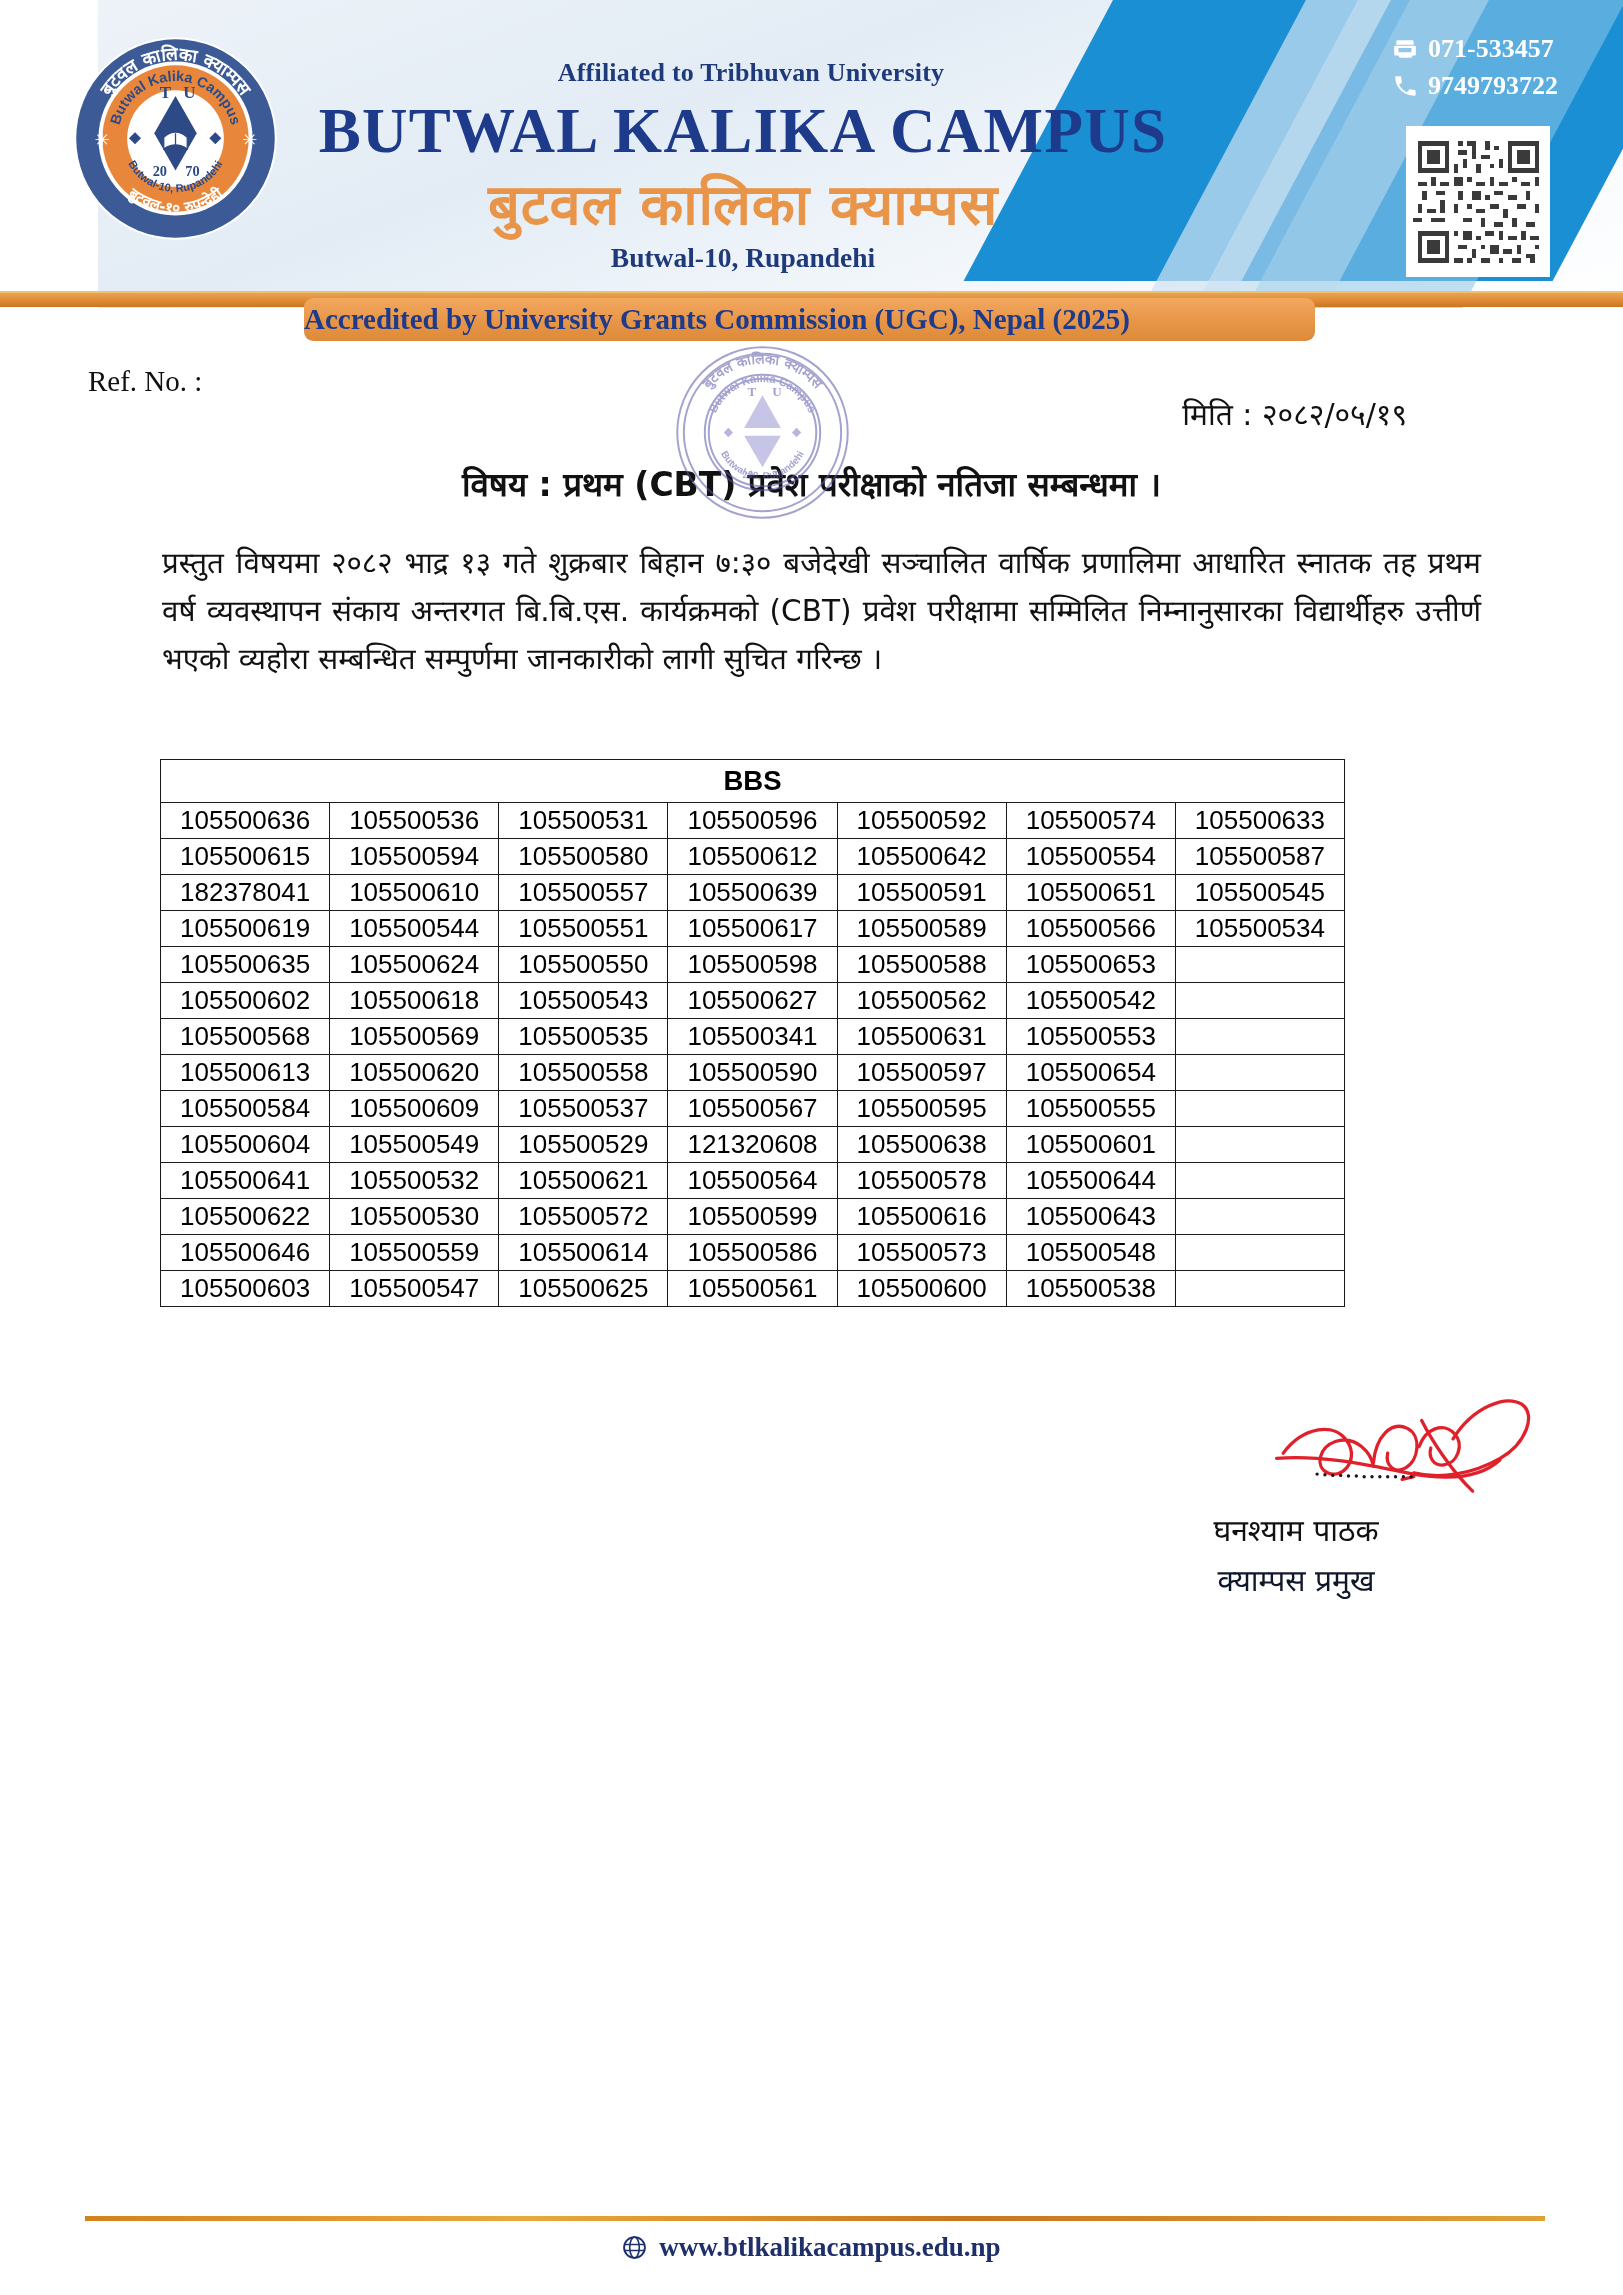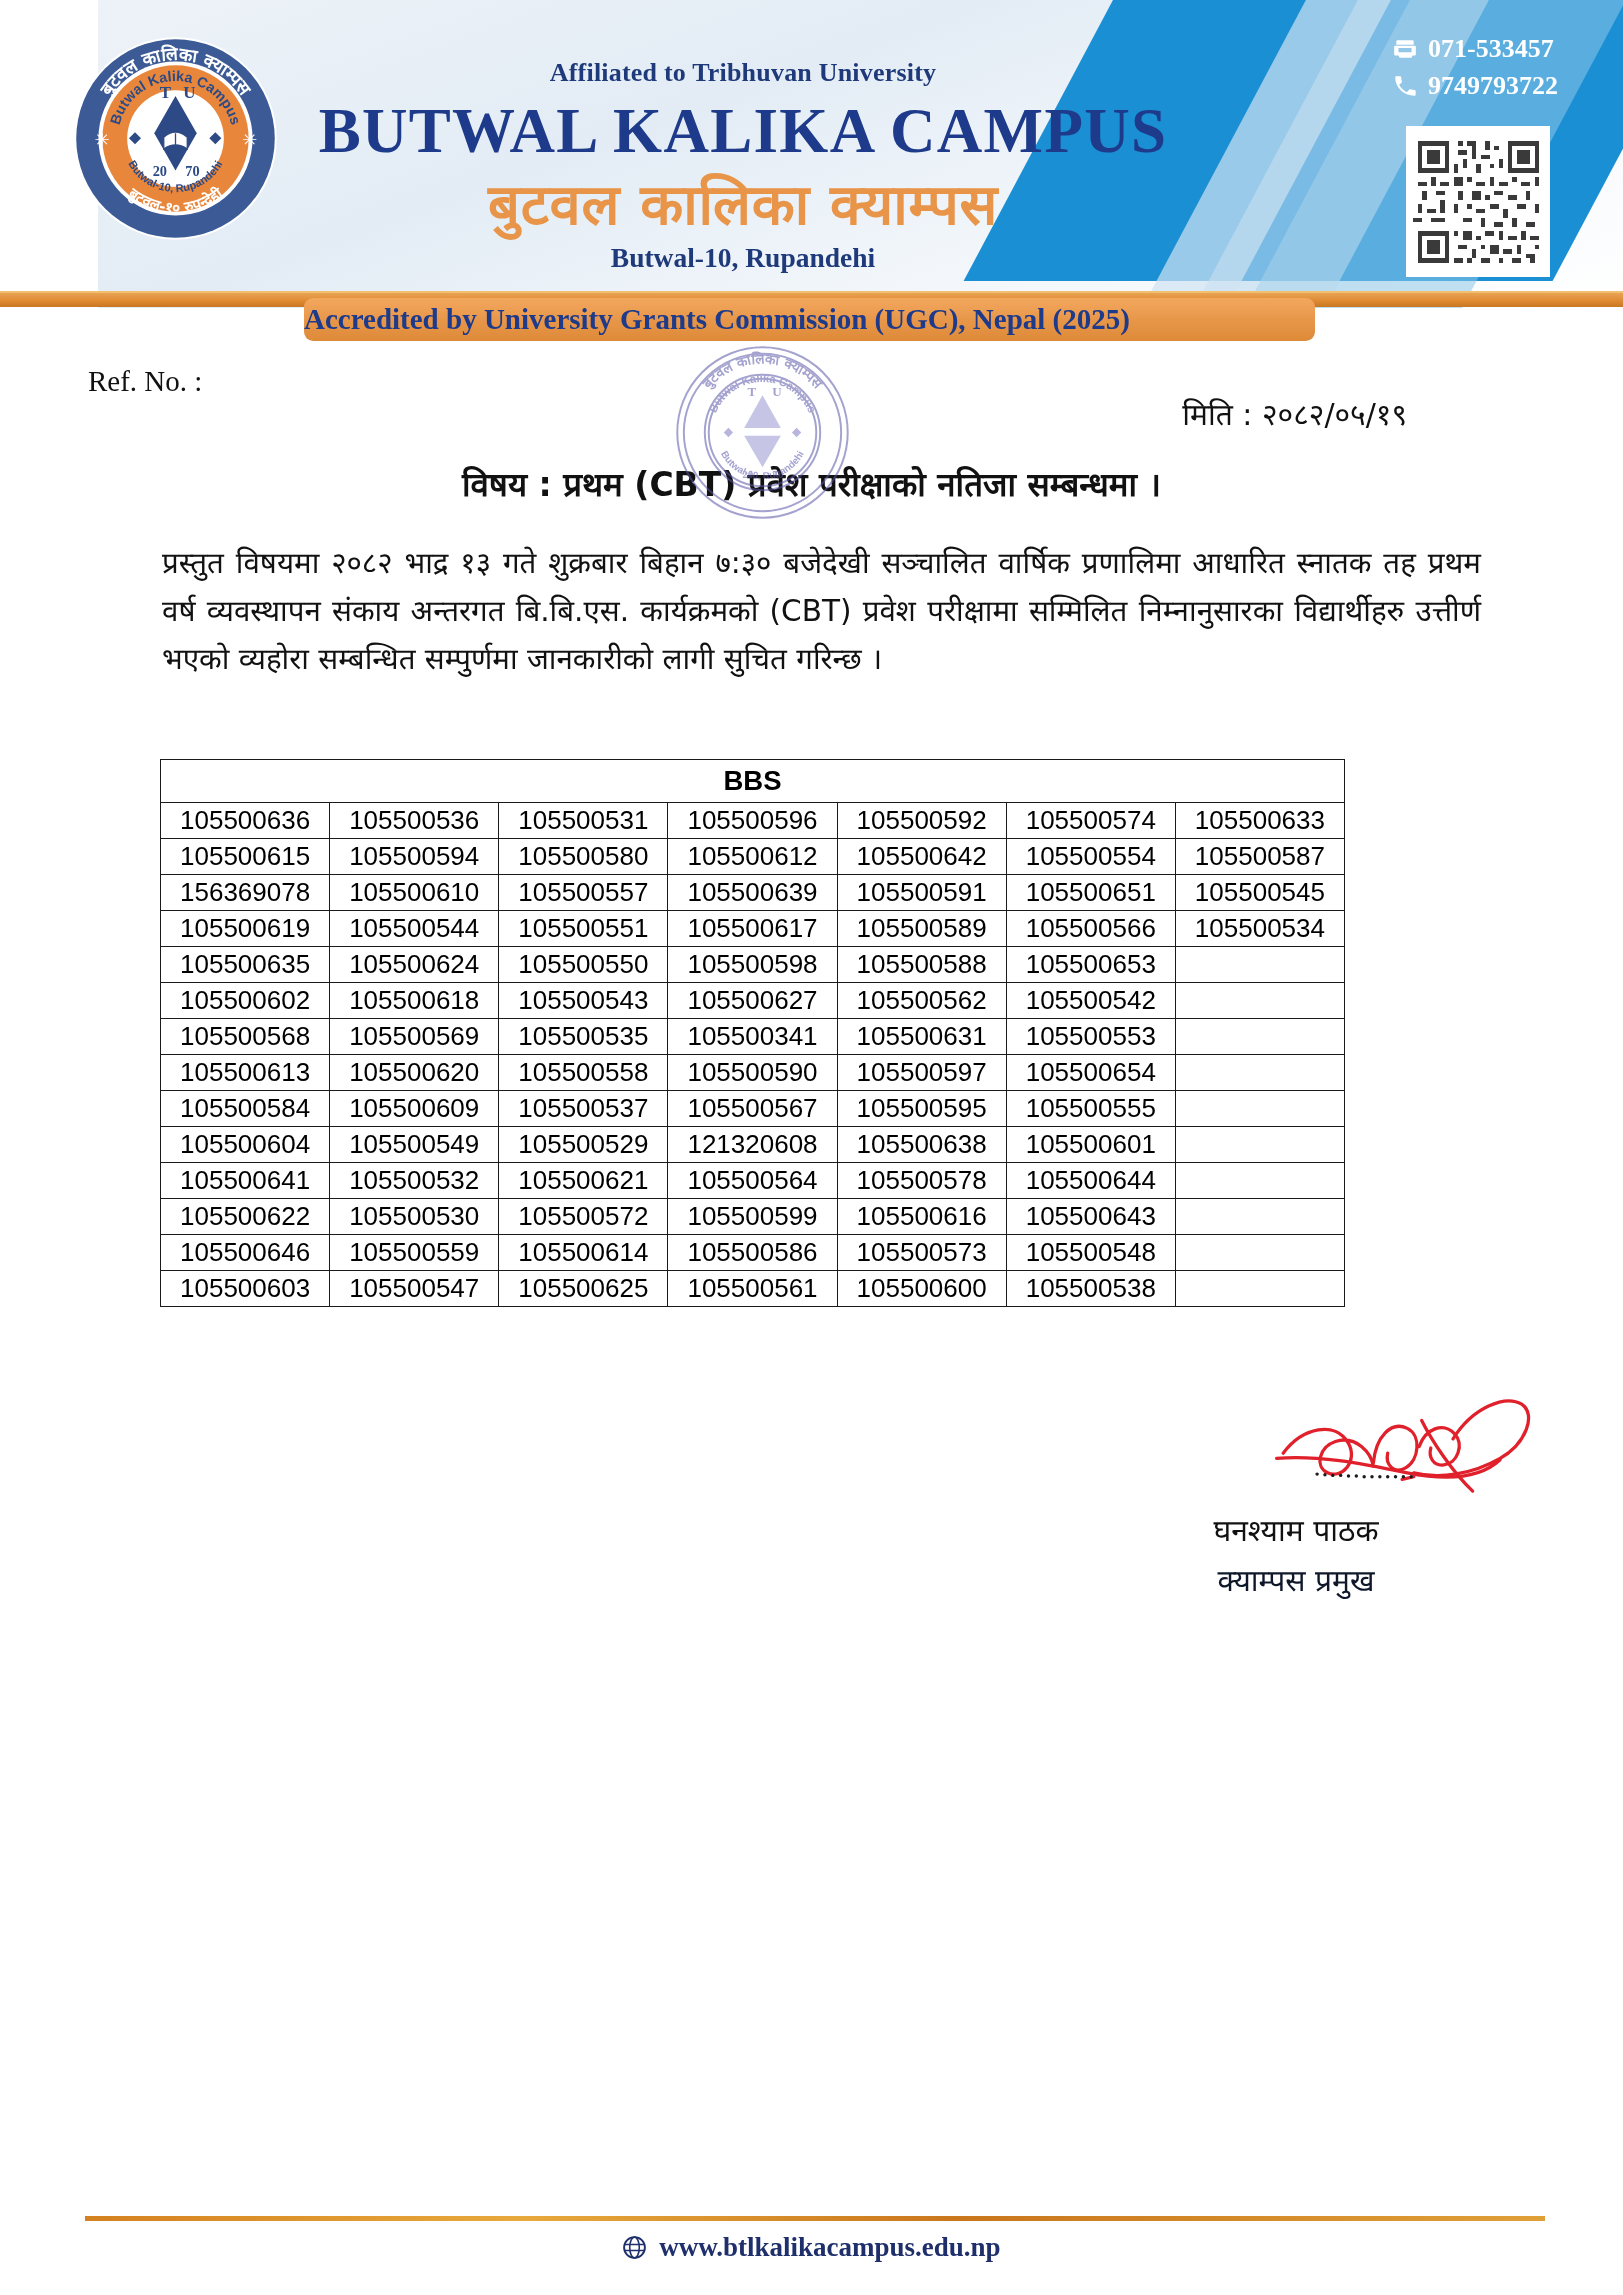--- a/index.html
+++ b/index.html
@@ -78,21 +78,21 @@
   
   .logo {
     position: absolute;
     left: 71px; top: 34px;
     width: 209px; height: 209px;
   }
 
   
   .hdr-center { position: absolute; left: 275px; top: 0; width: 936px; text-align: center; }
   .affil {
-    position: absolute; left: 0; top: 58px; width: 100%;
+    position: absolute; left: 8px; top: 58px; width: 100%;
     font-size: 26px; font-weight: bold; color: #1f3a7a;
     font-family: "Liberation Serif", serif;
     letter-spacing: 0.2px;
   }
   .title-en {
     position: absolute; left: 0; top: 95px; width: 100%;
     font-size: 63px; font-weight: bold; color: #1e3a8a;
     font-family: "Liberation Serif", serif;
     letter-spacing: 1.3px;
   }
@@ -445,21 +445,21 @@
       <tr>
         <td>105500615</td>
         <td>105500594</td>
         <td>105500580</td>
         <td>105500612</td>
         <td>105500642</td>
         <td>105500554</td>
         <td>105500587</td>
       </tr>
       <tr>
-        <td>156369078</td>
+        <td>182378041</td>
         <td>105500610</td>
         <td>105500557</td>
         <td>105500639</td>
         <td>105500591</td>
         <td>105500651</td>
         <td>105500545</td>
       </tr>
       <tr>
         <td>105500619</td>
         <td>105500544</td>

